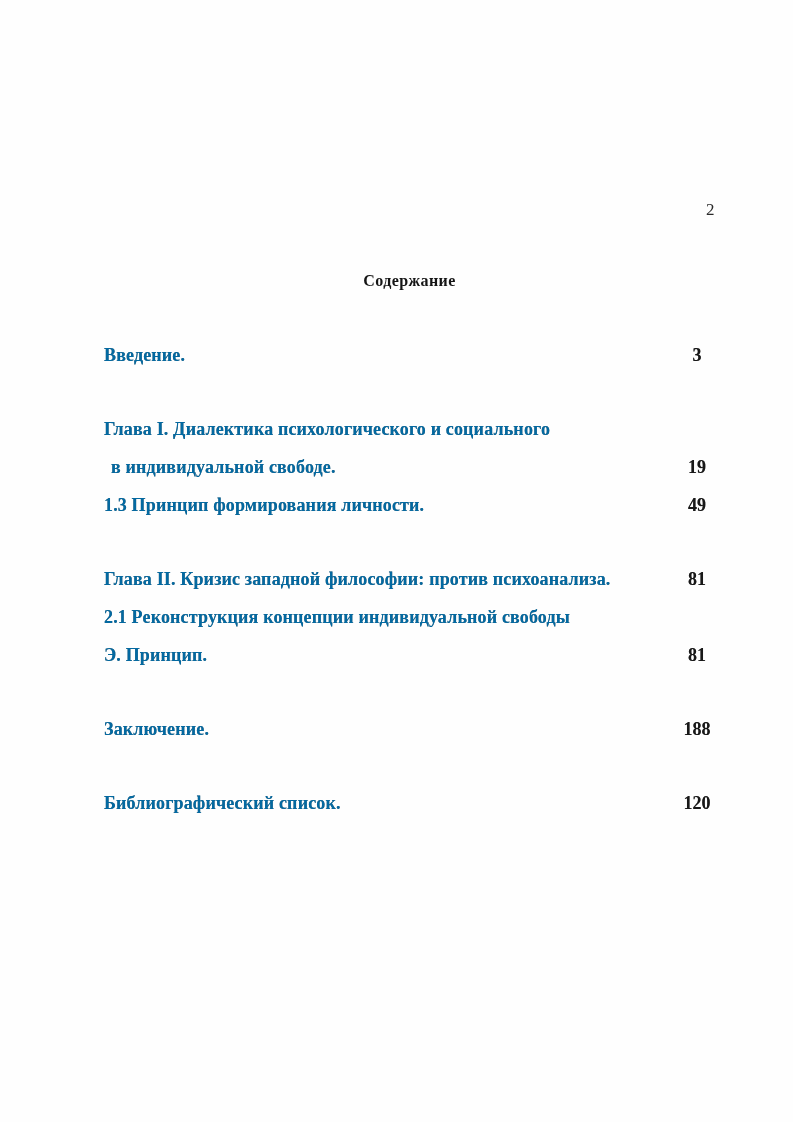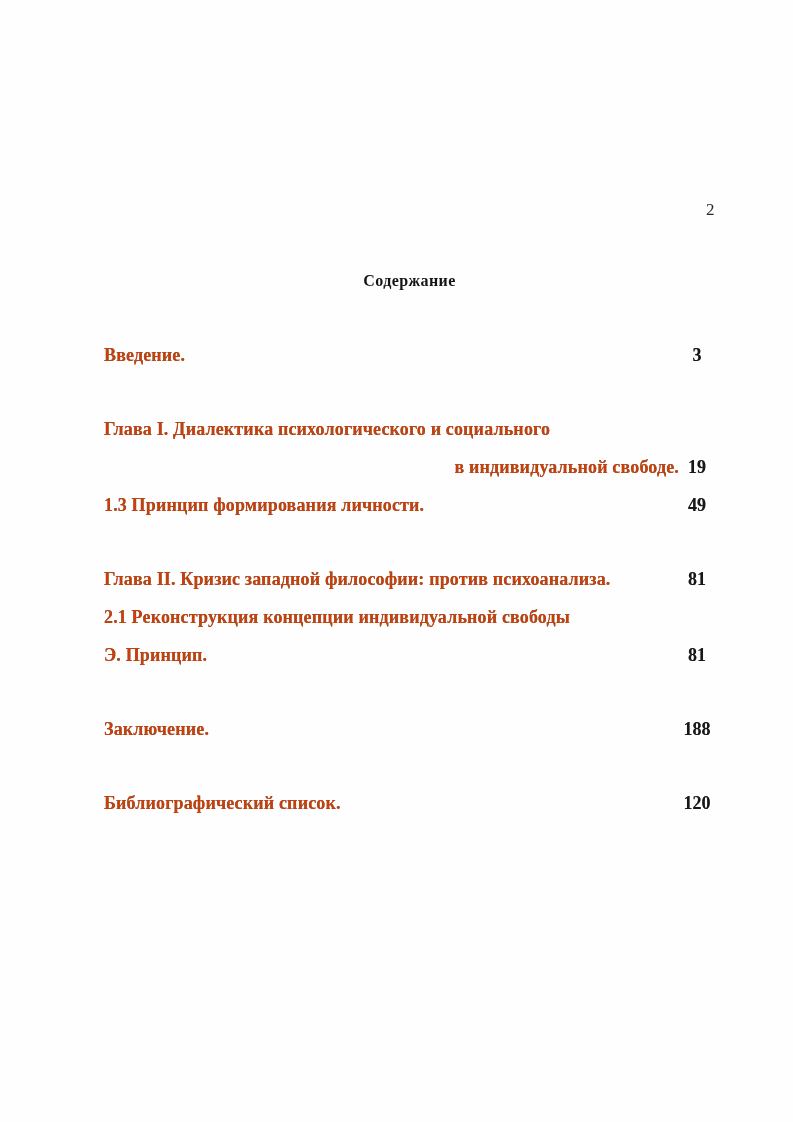--- a/index.html
+++ b/index.html
@@ -53,26 +53,25 @@
   }
   .toc-row.gap {
     margin-top: 36px;
   }
   .toc-label {
     flex: 1;
     font-size: 18px;
     font-weight: 700;
     white-space: nowrap;
     letter-spacing: 0.15px;
-    color: #c2410c;
+    color: #0369a1;
     text-shadow: 0 0 0.5px rgba(20,20,20,0.55);
   }
   .toc-label.indent {
     padding-left: 7px;
-    text-align: right;
   }
   .toc-page {
     width: 36px;
     text-align: center;
     font-size: 18px;
     font-weight: 700;
     color: #181818;
     text-shadow: 0 0 0.5px rgba(20,20,20,0.55);
   }
 </style>

